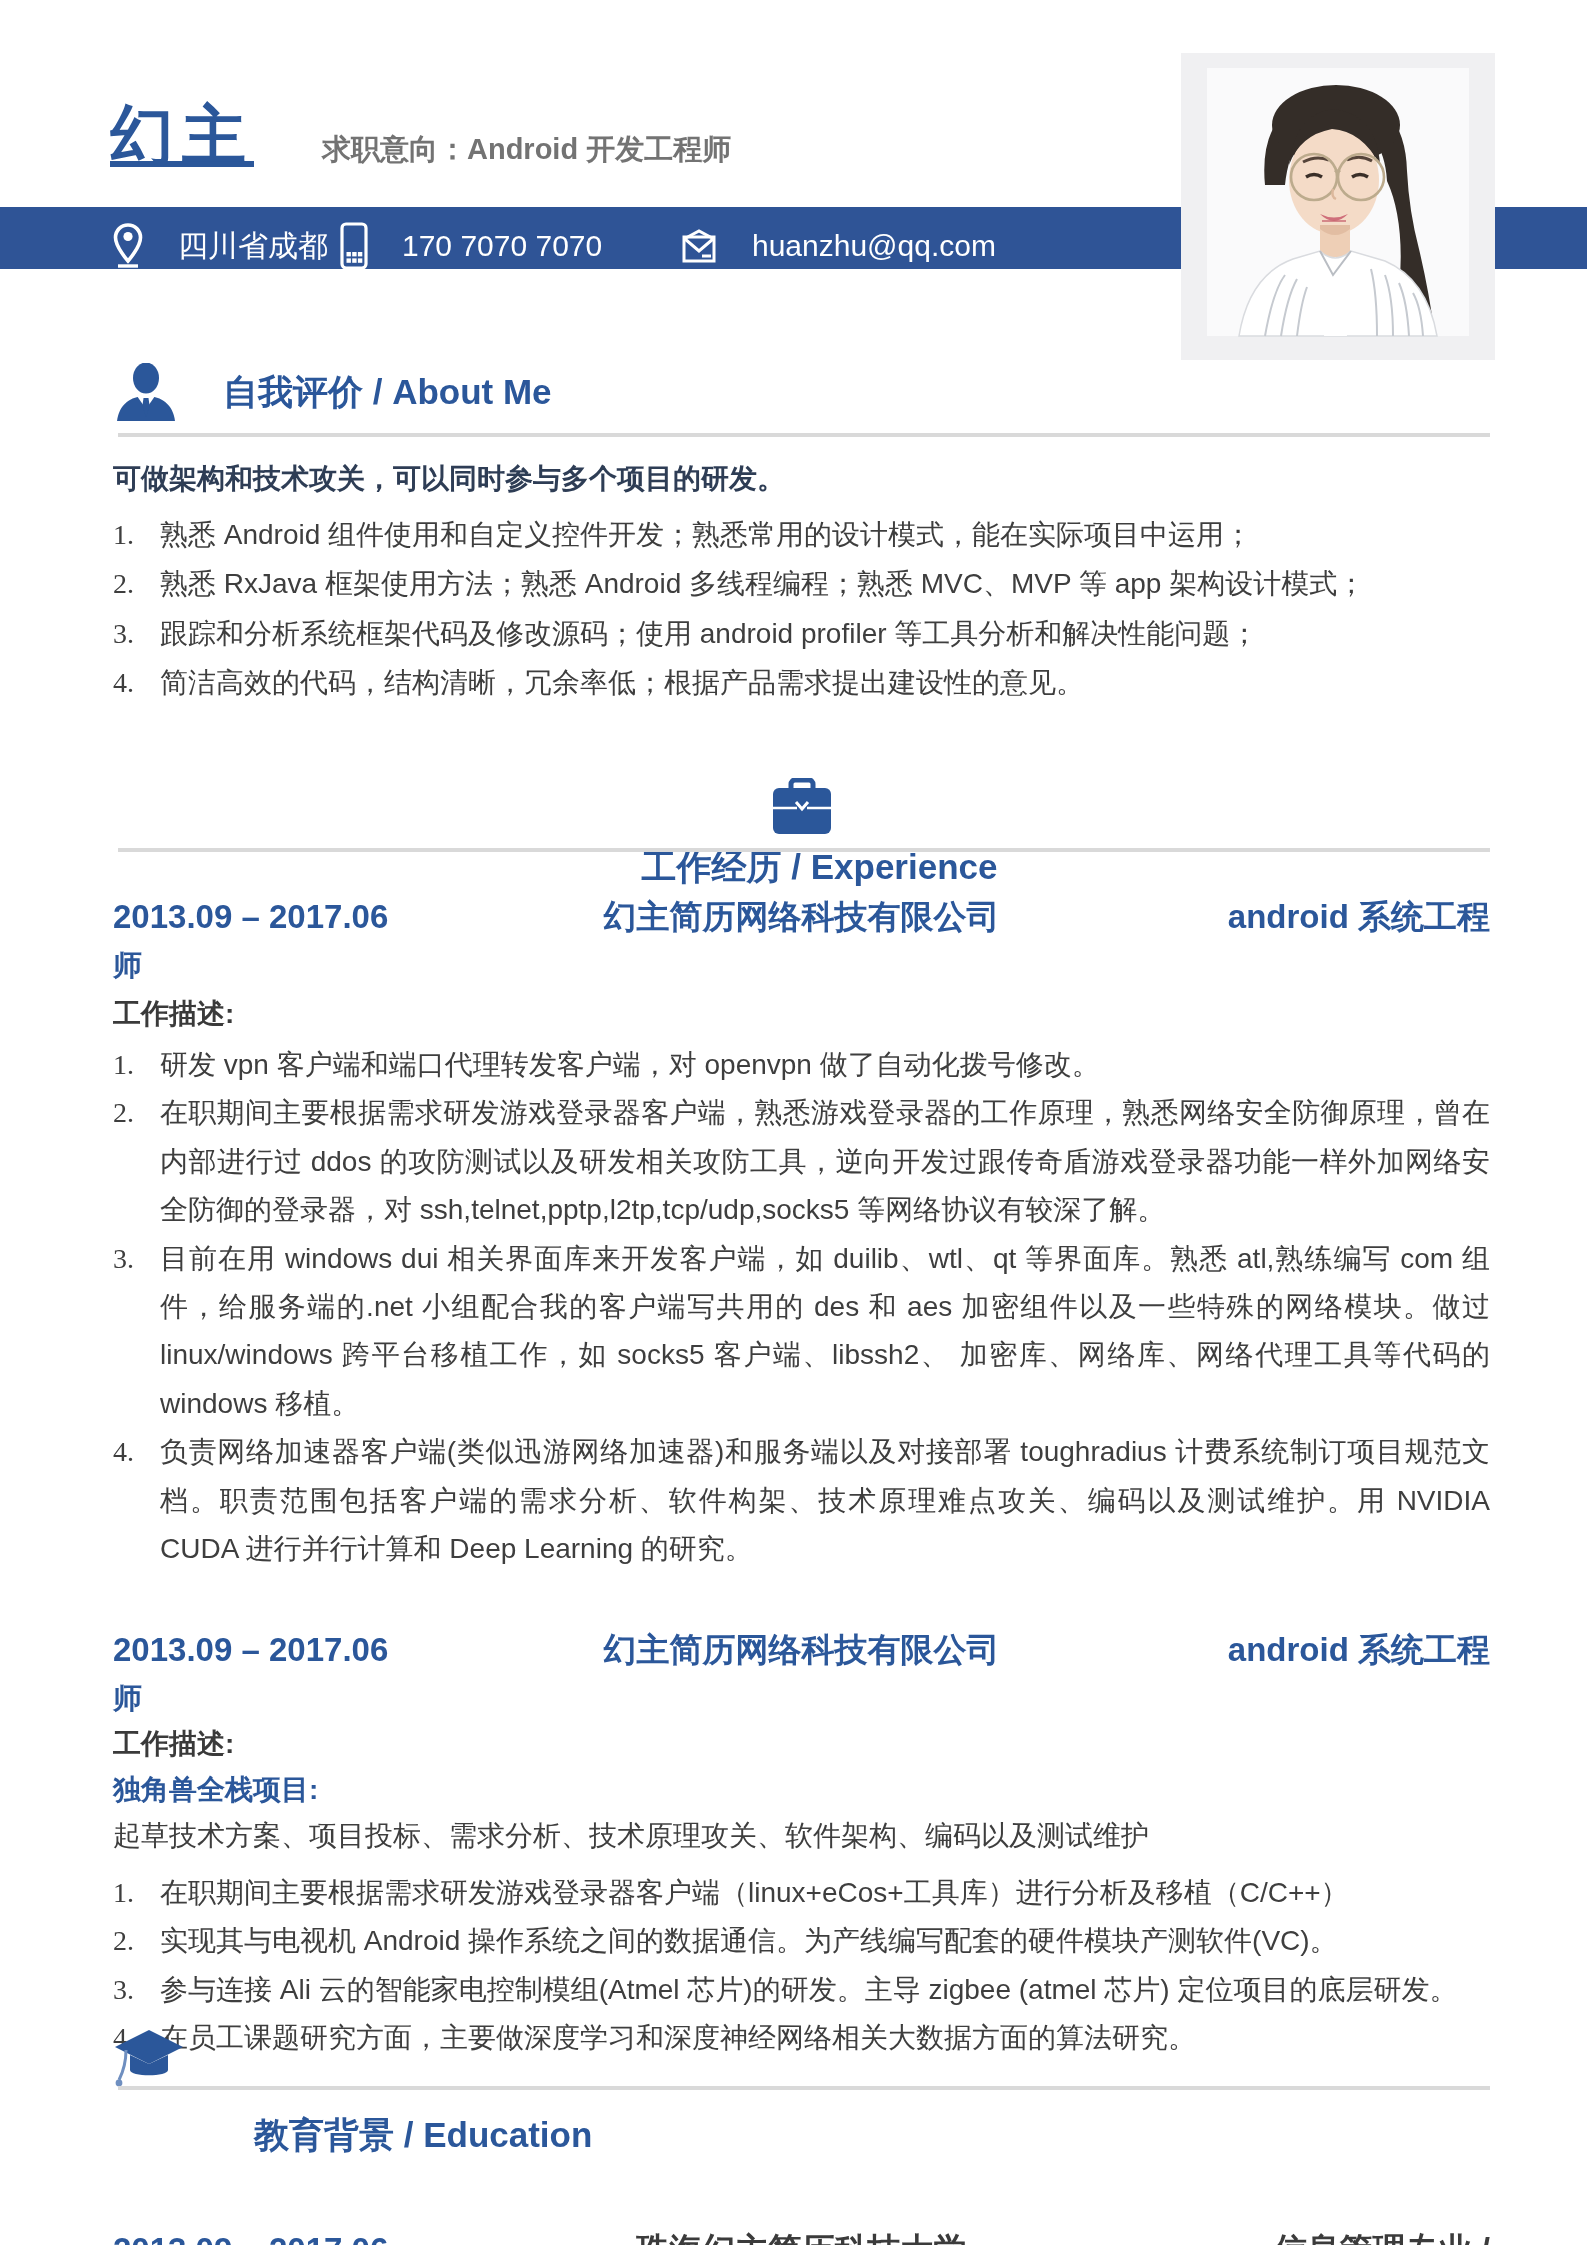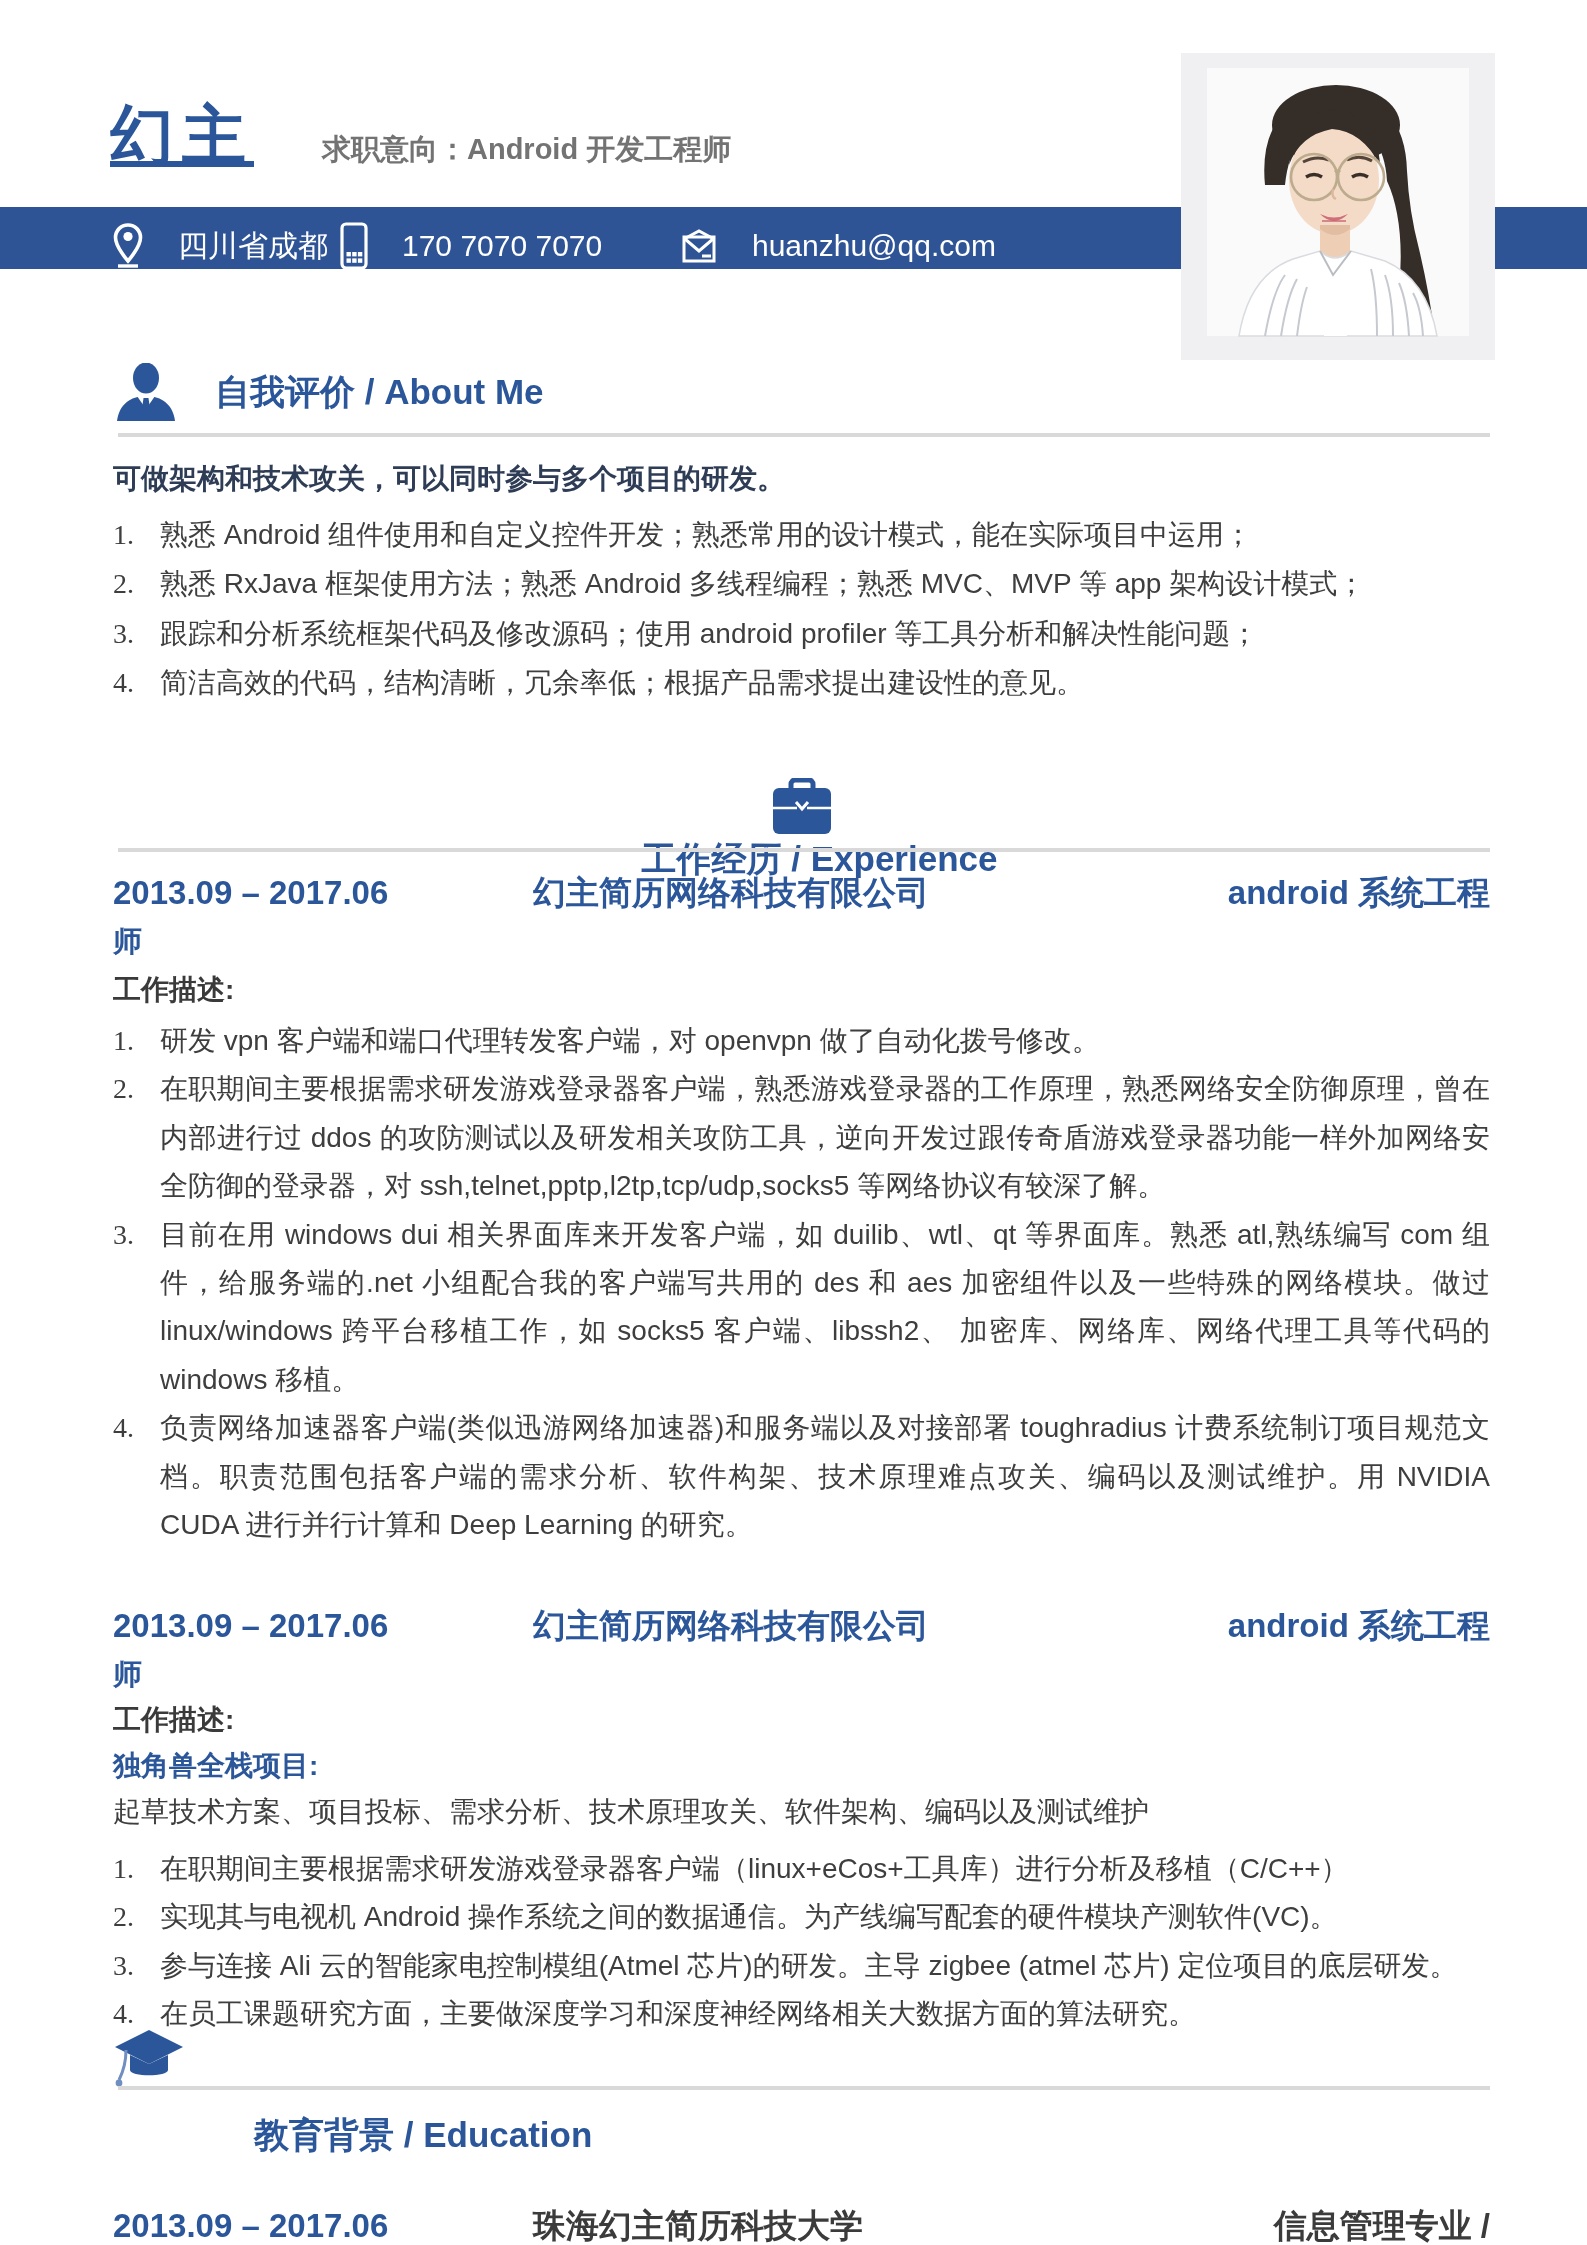--- a/index.html
+++ b/index.html
@@ -8,32 +8,32 @@
   
   .name{position:absolute;left:110px;top:92px;font-size:64px;font-weight:bold;color:#2b579a;letter-spacing:8px;text-decoration:underline;}
   .intent{position:absolute;left:322px;top:130px;font-size:29px;font-weight:600;color:#737373;}
   .band{position:absolute;left:0;top:207px;width:1587px;height:62px;background:#2f5496;z-index:1;}
   .citem{position:absolute;top:0;height:78px;display:flex;align-items:center;color:#ffffff;font-size:30px;}
   .citem .ictxt{margin-left:34px;}
   .c-loc{left:112px;} .c-phone{left:340px;} .c-email{left:680px;}
   
   .photo{position:absolute;left:1181px;top:53px;width:314px;height:307px;background:#f0f0f2;z-index:2;}
   
-  .sec-head{position:absolute;left:113px;width:1377px;display:flex;align-items:center;}
+  .sec-head{position:absolute;left:113px;width:1377px;display:flex;align-items:center;gap:8px;}
   .sec-title{font-size:35px;font-weight:bold;color:#2b579a;margin-left:36px;white-space:nowrap;}
   .hrline{position:absolute;left:118px;width:1372px;height:4px;background:#d9d9d9;}
   .blk{position:absolute;left:113px;width:1377px;}
   .intro{font-size:28px;font-weight:bold;color:#2e3d55;}
   .nlist .li{display:flex;line-height:49.4px;font-size:28px;color:#3e3e3e;}
   .nlist .num{flex:none;width:47px;font-family:"Liberation Serif","DejaVu Serif",serif;font-size:28px;color:#3e3e3e;}
   .nlist .txt{flex:1;text-align:justify;}
   
   .entry-row{display:flex;justify-content:space-between;align-items:baseline;font-weight:bold;font-size:33px;line-height:40px;}
   .col-date{width:420px;color:#2b579a;}
-  .col-mid{flex:1;text-align:left;color:#2b579a;}
+  .col-mid{flex:1;text-align:center;color:#2b579a;margin-top:24px;}
   .col-right{width:420px;text-align:right;color:#2b579a;}
   .wrapline{font-weight:bold;font-size:29px;color:#2b579a;line-height:46px;margin-top:5px;}
   .desc-label{font-size:28px;font-weight:bold;color:#3a3a3a;line-height:46px;}
   .proj-label{font-size:28px;font-weight:bold;color:#2b579a;line-height:46px;}
   .proj-intro{font-size:28px;color:#3e3e3e;line-height:46px;}
   .job .nlist .li{line-height:48.4px;}
   
   .edu-row .col-mid{color:#3b3b3b;}
   .edu-row .col-right{color:#3b3b3b;}
   .icon{flex:none;display:block;}

